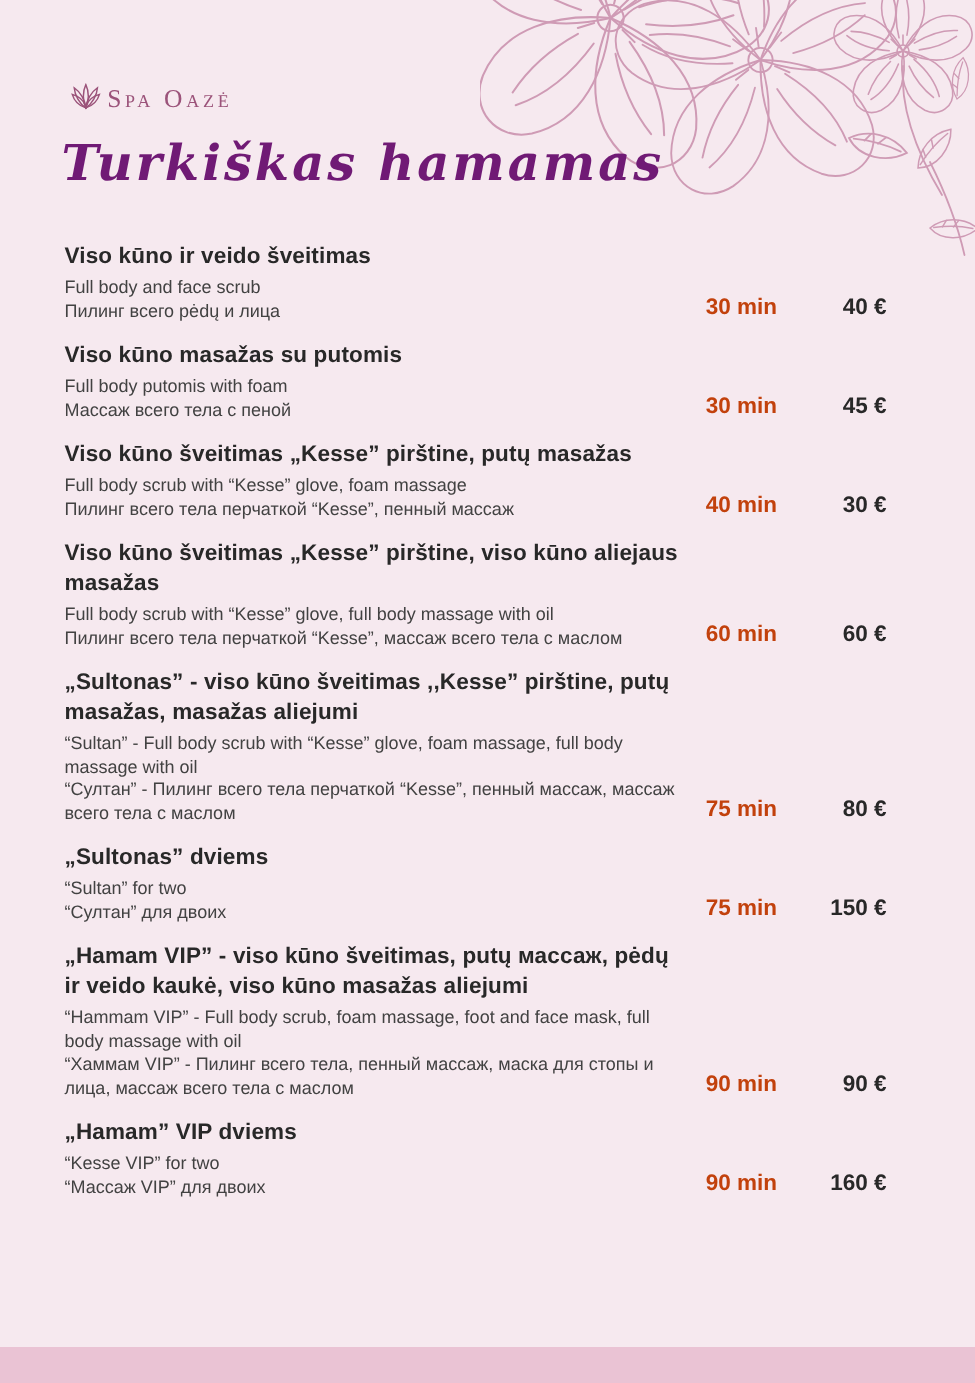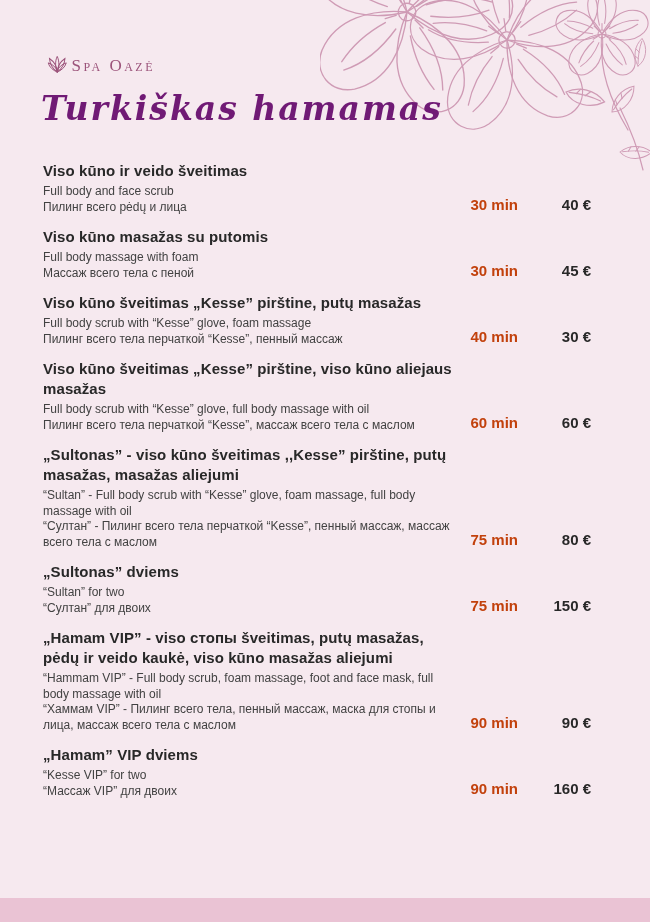--- a/index.html
+++ b/index.html
@@ -123,21 +123,21 @@
       <div class="item-sub">Full body and face scrub</div>
       <div class="item-sub">Пилинг всего pėdų и лица</div>
     </div>
     <div class="item-duration">30 min</div>
     <div class="item-price">40 €</div>
   </div>
 
   <div class="menu-item">
     <div class="item-text">
       <div class="item-title">Viso kūno masažas su putomis</div>
-      <div class="item-sub">Full body massage with foam</div>
+      <div class="item-sub">Full body putomis with foam</div>
       <div class="item-sub">Массаж всего тела с пеной</div>
     </div>
     <div class="item-duration">30 min</div>
     <div class="item-price">45 €</div>
   </div>
 
   <div class="menu-item">
     <div class="item-text">
       <div class="item-title">Viso kūno šveitimas „Kesse” pirštine, putų masažas</div>
       <div class="item-sub">Full body scrub with “Kesse” glove, foam massage</div>
@@ -172,21 +172,21 @@
       <div class="item-title">„Sultonas” dviems</div>
       <div class="item-sub">“Sultan” for two</div>
       <div class="item-sub">“Султан” для двоих</div>
     </div>
     <div class="item-duration">75 min</div>
     <div class="item-price">150 €</div>
   </div>
 
   <div class="menu-item">
     <div class="item-text">
-      <div class="item-title">„Hamam VIP” - viso стопы šveitimas, putų masažas, pėdų ir veido kaukė, viso kūno masažas aliejumi</div>
+      <div class="item-title">„Hamam VIP” - viso kūno šveitimas, putų массаж, pėdų ir veido kaukė, viso kūno masažas aliejumi</div>
       <div class="item-sub">“Hammam VIP” - Full body scrub, foam massage, foot and face mask, full body massage with oil</div>
       <div class="item-sub">“Хаммам VIP” - Пилинг всего тела, пенный массаж, маска для стопы и лица, массаж всего тела с маслом</div>
     </div>
     <div class="item-duration">90 min</div>
     <div class="item-price">90 €</div>
   </div>
 
   <div class="menu-item">
     <div class="item-text">
       <div class="item-title">„Hamam” VIP dviems</div>

